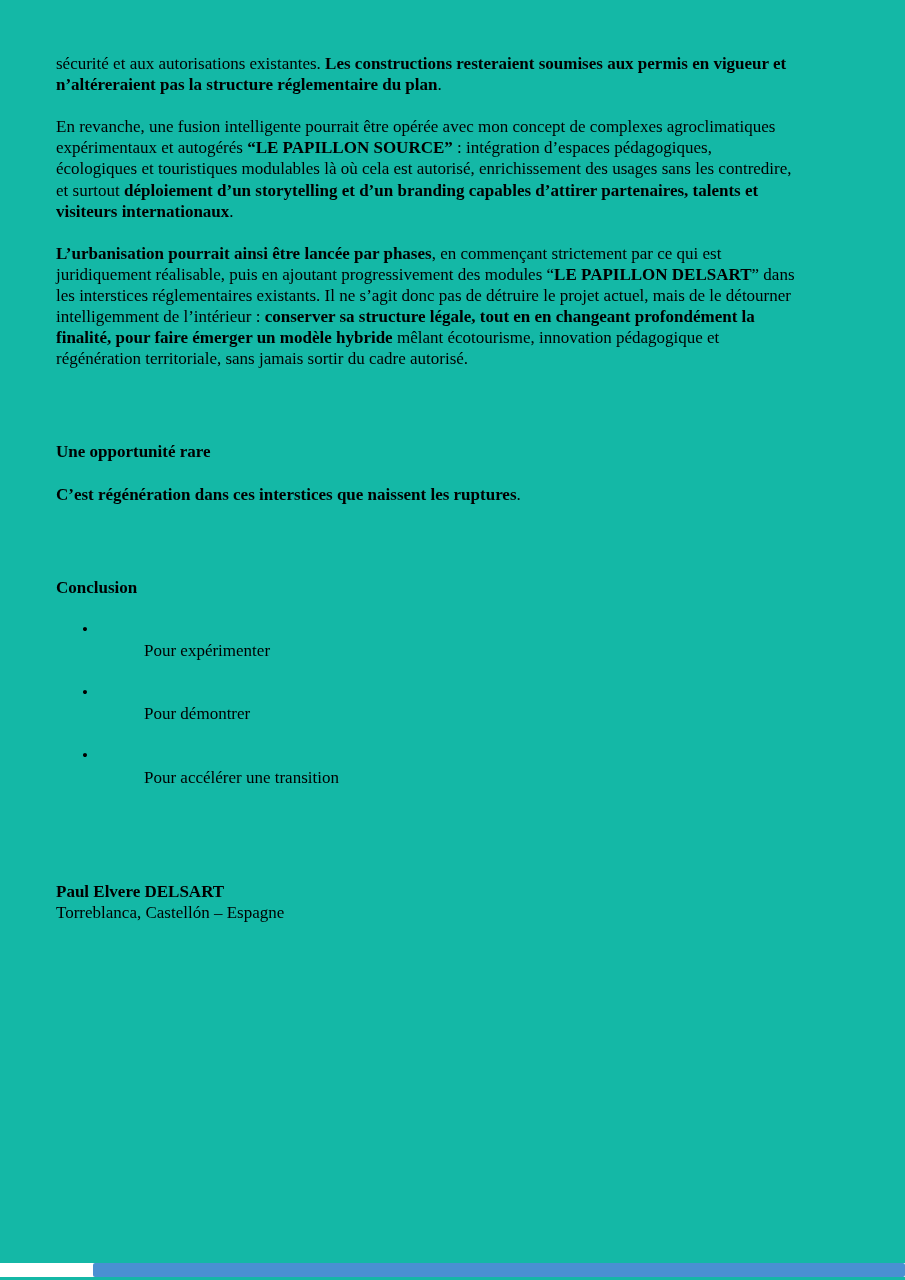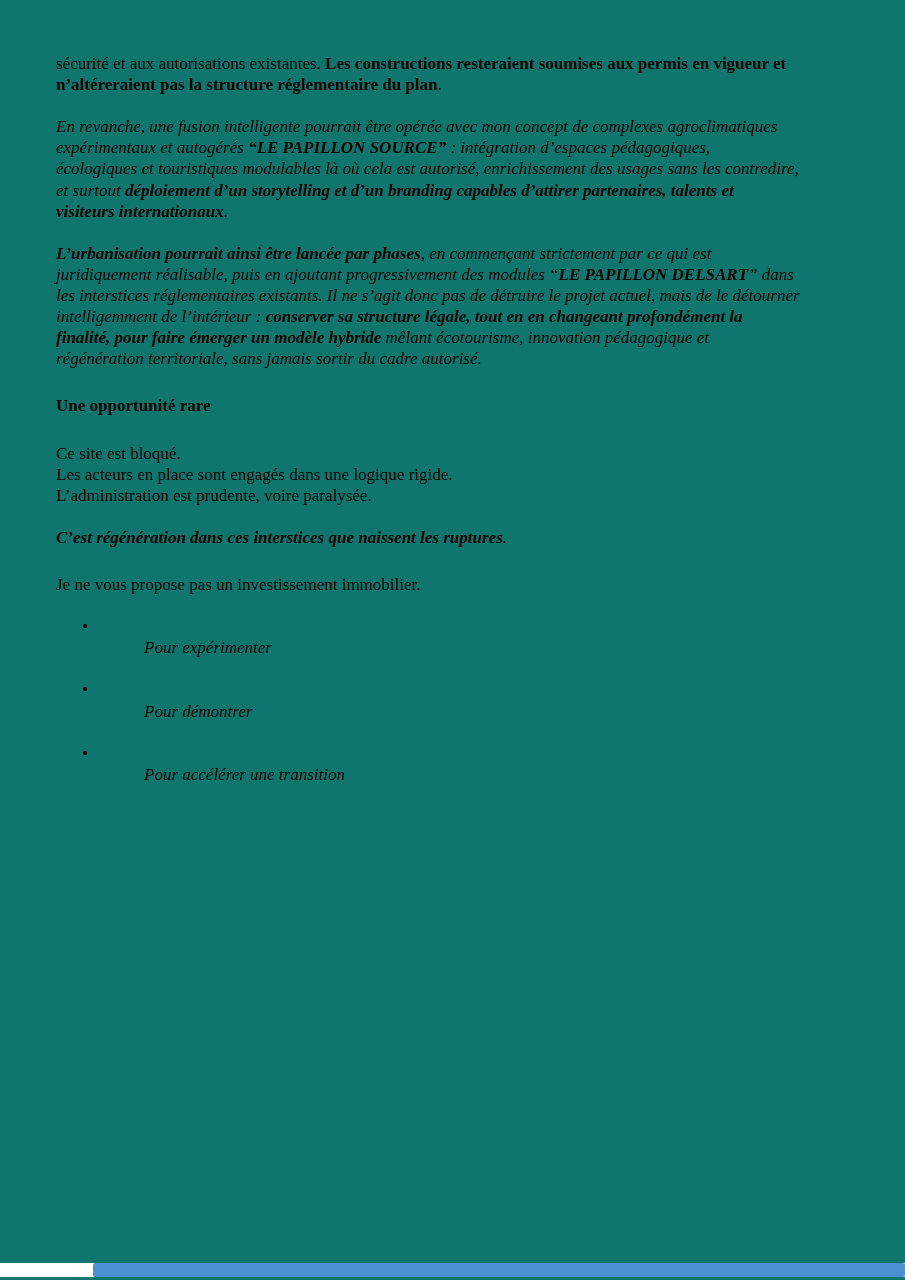--- a/index.html
+++ b/index.html
@@ -1,32 +1,32 @@
 <!DOCTYPE html>
 <html><head>
 <meta charset="utf-8">
 <style>
   html,body{margin:0;padding:0;background:#ffffff;}
   .page{
     position:relative;
     width:905px;height:1280px;
-    background:#0f766e;
+    background:#14b8a6;
     overflow:hidden;
     font-family:"Liberation Serif", serif;
     font-size:17px;
     line-height:21.1px;
     color:#000000;
   }
   .content{
     position:absolute;
     left:56px;top:53px;right:0;
   }
   .block{white-space:pre;}
-  .gap1{margin-top:21.1px;font-style:italic;}
-  .gap3{margin-top:26px;}
+  .gap1{margin-top:21.1px;}
+  .gap3{margin-top:72px;}
   .heading{font-weight:bold;white-space:pre;}
   b{font-weight:bold;}
   .bullet-row{position:relative;padding-left:54px;white-space:pre;}
   .bullet-dot{
     position:absolute;left:26px;top:0;
     width:20px;display:inline-block;
   }
   .hscrollbar-track{
     position:absolute;left:0;right:0;top:1263px;height:14px;
     background:#ffffff;
@@ -53,43 +53,42 @@
 
     <div class="block gap1"><b>L’urbanisation pourrait ainsi être lancée par phases</b>, en commençant strictement par ce qui est
 juridiquement réalisable, puis en ajoutant progressivement des modules “<b>LE PAPILLON DELSART</b>” dans
 les interstices réglementaires existants. Il ne s’agit donc pas de détruire le projet actuel, mais de le détourner
 intelligemment de l’intérieur : <b>conserver sa structure légale, tout en en changeant profondément la
 finalité, pour faire émerger un modèle hybride</b> mêlant écotourisme, innovation pédagogique et
 régénération territoriale, sans jamais sortir du cadre autorisé.</div>
 
     <div class="heading gap3">Une opportunité rare</div>
 
-    <div class="block gap3">Ce site est bloqué.
-Les acteurs en place sont engagés dans une logique rigide.
-L’administration est prudente, voire paralysée.</div>
 
     <div class="block gap1"><b>C’est régénération dans ces interstices que naissent les ruptures</b>.</div>
 
+    <div class="heading gap3">Conclusion</div>
 
-    <div class="block gap3">Je ne vous propose pas un investissement immobilier.</div>
 
 
     <div class="bullet-list gap1">
       <div class="bullet-row">
         <span class="bullet-dot">•</span><span>Pour expérimenter</span>
       </div>
       <div class="bullet-row">
         <span class="bullet-dot">•</span><span>Pour démontrer</span>
       </div>
       <div class="bullet-row">
         <span class="bullet-dot">•</span><span>Pour accélérer une transition</span>
       </div>
     </div>
 
 
 
+    <div class="block gap3"><b>Paul Elvere DELSART</b>
+Torreblanca, Castellón – Espagne</div>
 
   </div>
 
   <div class="hscrollbar-track">
     <div class="hscrollbar-thumb" style="background: rgb(74, 144, 210);"></div>
   </div>
 </div>
 
 </body></html>

